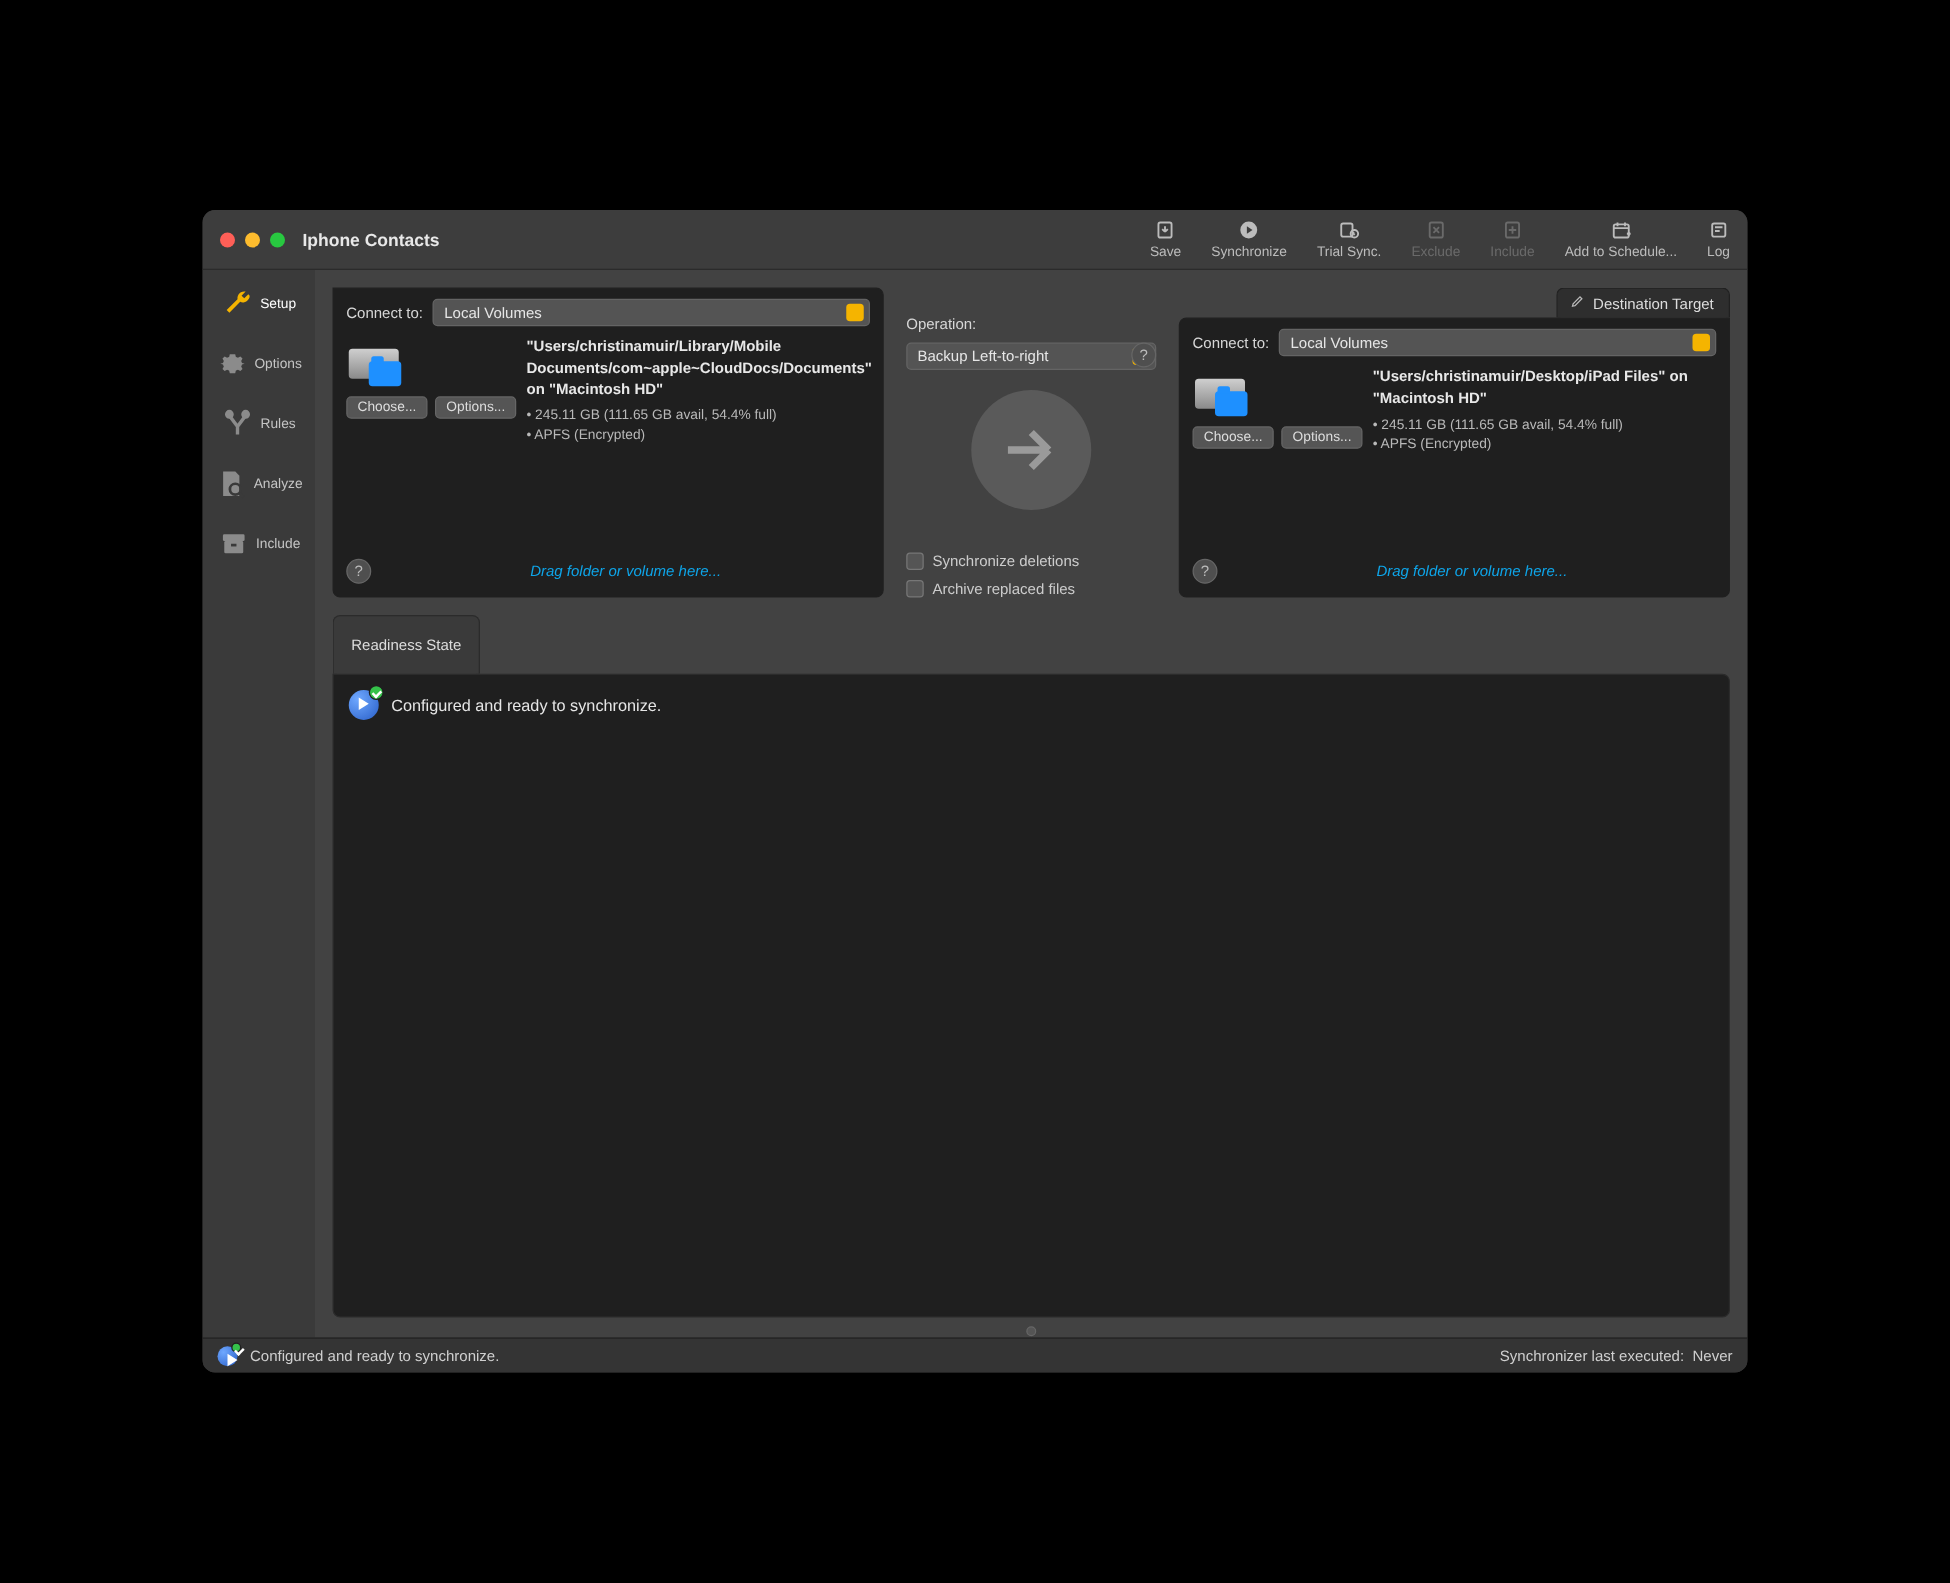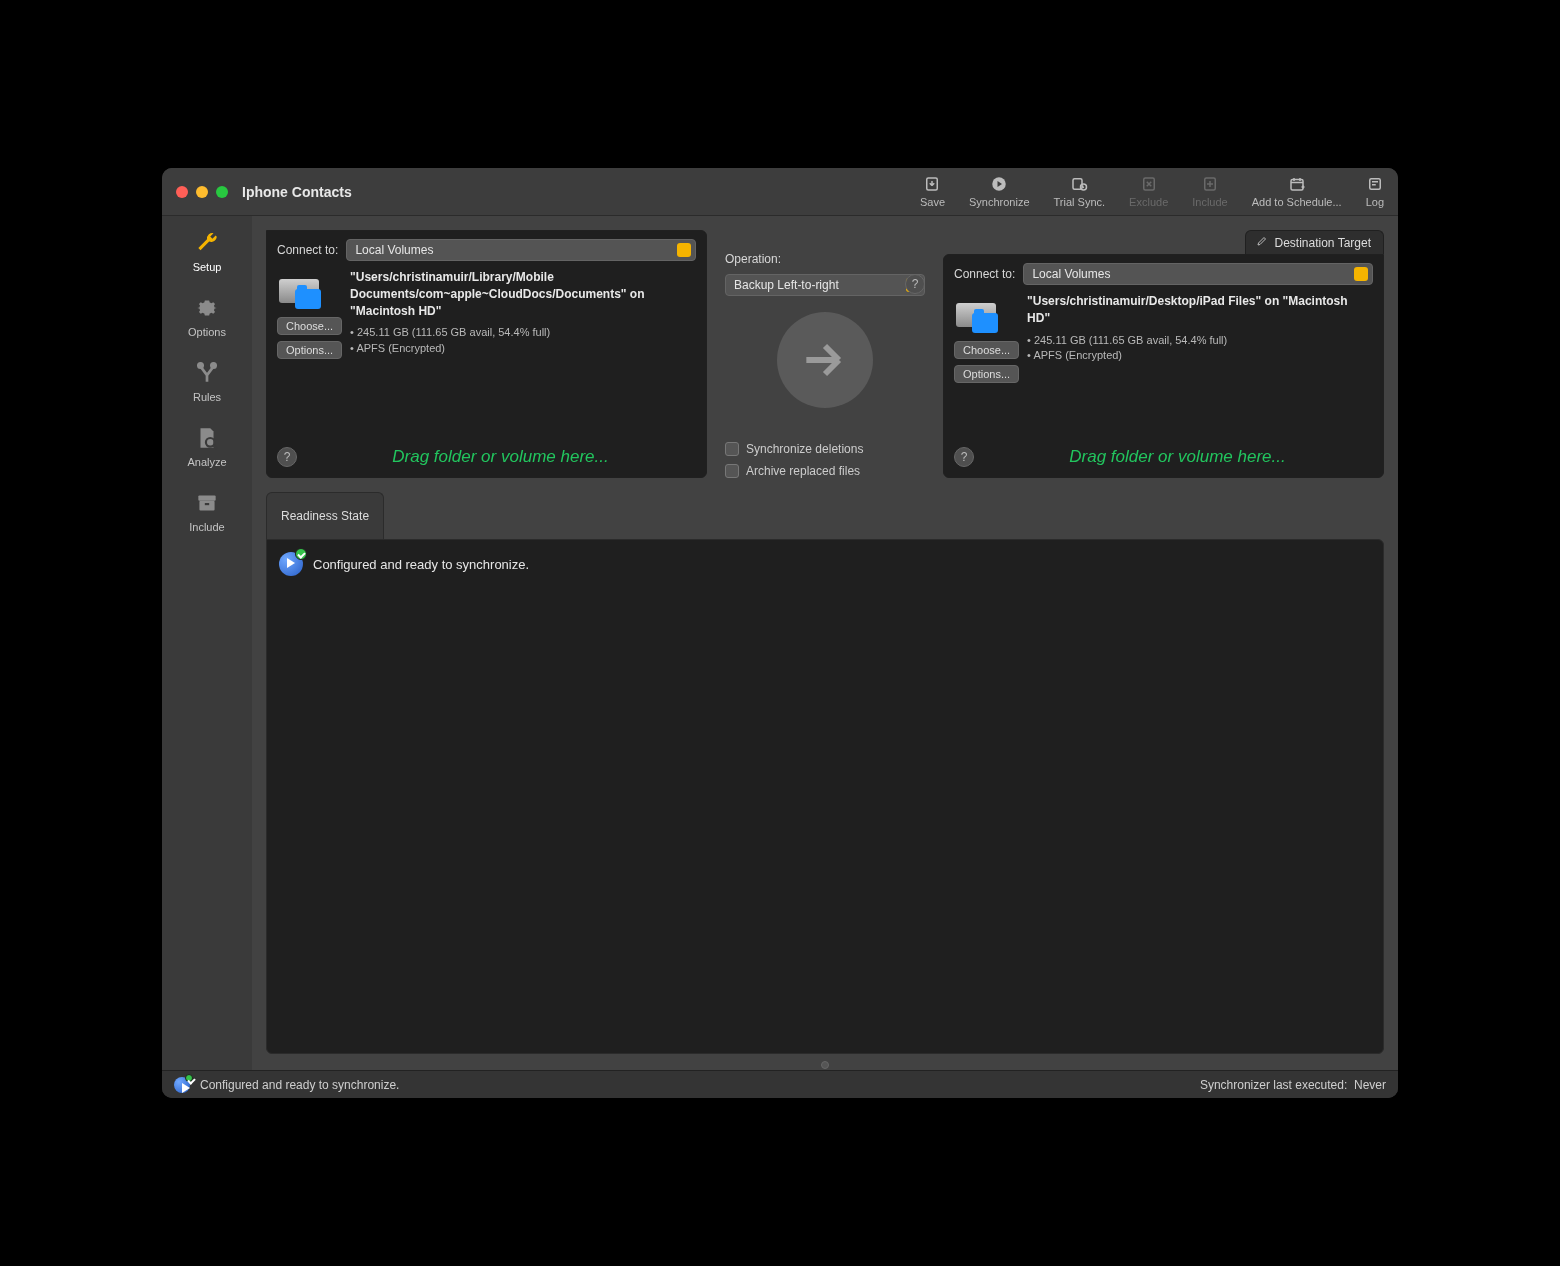--- a/index.html
+++ b/index.html
@@ -19,48 +19,48 @@
   .tl.yellow { background: #febc2e; }
   .tl.green { background: #28c840; }
   .title { color: #e8e8e8; font-size: 14px; font-weight: 600; }
   .toolbar { margin-left: auto; display: flex; gap: 24px; align-items: center; }
   .tbtn { display: flex; flex-direction: column; align-items: center; gap: 3px; color: #bcbcbc; font-size: 11px; cursor: pointer; justify-content: center; }
   .tbtn.disabled { color: #6a6a6a; cursor: default; }
   .tbtn svg { width: 18px; height: 18px; }
   
   .body { flex: 1; display: flex; min-height: 0; }
   .sidebar { width: 90px; background: #3a3a3a; padding-top: 14px; display: flex; flex-direction: column; gap: 22px; align-items: center; }
-  .sitem { display: flex; flex-direction: column; align-items: center; gap: 5px; color: #c4c4c4; font-size: 11px; cursor: pointer; }
+  .sitem { display: flex; flex-direction: row; align-items: center; gap: 5px; color: #c4c4c4; font-size: 11px; cursor: pointer; }
   .sitem.active { color: #fff; }
   .sitem svg { width: 26px; height: 26px; }
   .main { flex: 1; background: #424242; display: flex; flex-direction: column; padding: 0; min-width: 0; }
   .topzone { display: flex; gap: 18px; padding: 14px 14px 10px 14px; }
   .panelwrap { flex: 1; display: flex; flex-direction: column; min-width: 0; position:relative; }
   .tabrow { display:flex; }
   .tabrow.right { justify-content:flex-end; }
   .tab { background: #2e2e2e; color: #ddd; font-size: 12px; padding: 4px 12px 4px 10px; border-radius: 6px 6px 0 0; border:1px solid #202020; border-bottom:none; display:flex; align-items:center; gap:6px;}
   .panel { background: #1f1f1f; border: 1px solid #202020; border-radius: 0 6px 6px 6px; padding: 8px 10px 10px 10px; display:flex; flex-direction:column; gap:8px; flex:1;}
   .panel.rightpanel { border-radius: 6px 0 6px 6px;}
   .row { display: flex; align-items: center; gap: 8px; }
   .label { color: #d7d7d7; font-size: 12px; }
   .select { flex:1; background: #545454; color: #e6e6e6; font-size: 12px; padding: 3px 22px 3px 8px; border-radius: 4px; border: 1px solid #646464; position: relative; cursor:pointer;}
   .select::after { content:""; position:absolute; right:4px; top:3px; width:14px; height:14px; background:#f5b400; border-radius:3px; }
   .select .chev { position:absolute; right:6px; top:3px; font-size:10px; color:#333;}
   .targetbody { display:flex; gap:8px; }
   .driveicon { width:48px; height:40px; position:relative; flex-shrink:0;}
   .driveicon .disk{ position:absolute; bottom:6px; left:2px; width:40px; height:24px; background:linear-gradient(#cfcfcf,#8a8a8a); border-radius:3px;}
   .driveicon .fold{ position:absolute; bottom:0; left:18px; width:26px; height:20px; background:#1e90ff; border-radius:3px;}
   .driveicon .fold::before{content:""; position:absolute; top:-4px; left:2px; width:10px; height:6px; background:#1e90ff; border-radius:2px 2px 0 0;}
-  .btncol { display:flex; flex-direction:column; gap:6px; }
+  .btncol { display:flex; flex-direction:row; gap:6px; }
   .minibtn { background:#555; color:#ddd; font-size:11px; padding:2px 8px; border-radius:4px; border:1px solid #666; cursor:pointer; white-space:nowrap;}
   .info { color:#e8e8e8; font-size:12px; line-height:1.4; }
   .info .sub { color:#b9b9b9; font-size:11px; }
   .dropfoot { display:flex; align-items:center; gap:8px; margin-top:auto; padding-top:40px;}
   .help { width:20px; height:20px; border-radius:50%; background:#4f4f4f; color:#bbb; font-size:12px; display:flex; align-items:center; justify-content:center; cursor:pointer; border:1px solid #666;}
-  .hint { flex:1; text-align:center; color:#22c55e; font-style:italic; font-size:17px;}
+  .hint { flex:1; text-align:center; color:#0ea5e9; font-style:italic; font-size:12px;}
   
   .midcol { width: 200px; display:flex; flex-direction:column; align-items:stretch; gap:8px; padding-top:22px;}
   .arrowcircle { width:96px; height:96px; border-radius:50%; background:#5a5a5a; align-self:center; display:flex; align-items:center; justify-content:center; margin-top:8px;}
   .arrowcircle svg { width:56px; height:56px; color:#9a9a9a;}
   .check { display:flex; align-items:center; gap:7px; color:#ccc; font-size:12px; }
   .checkbox { width:14px; height:14px; border-radius:3px; background:#555; border:1px solid #777; cursor:pointer;}
   .midhelp { align-self:flex-end; margin-top:-30px;}
   
   .section { margin: 4px 14px 6px 14px; display:flex; flex-direction:column;}
   .section.flex1 { flex:1; min-height:0;}

